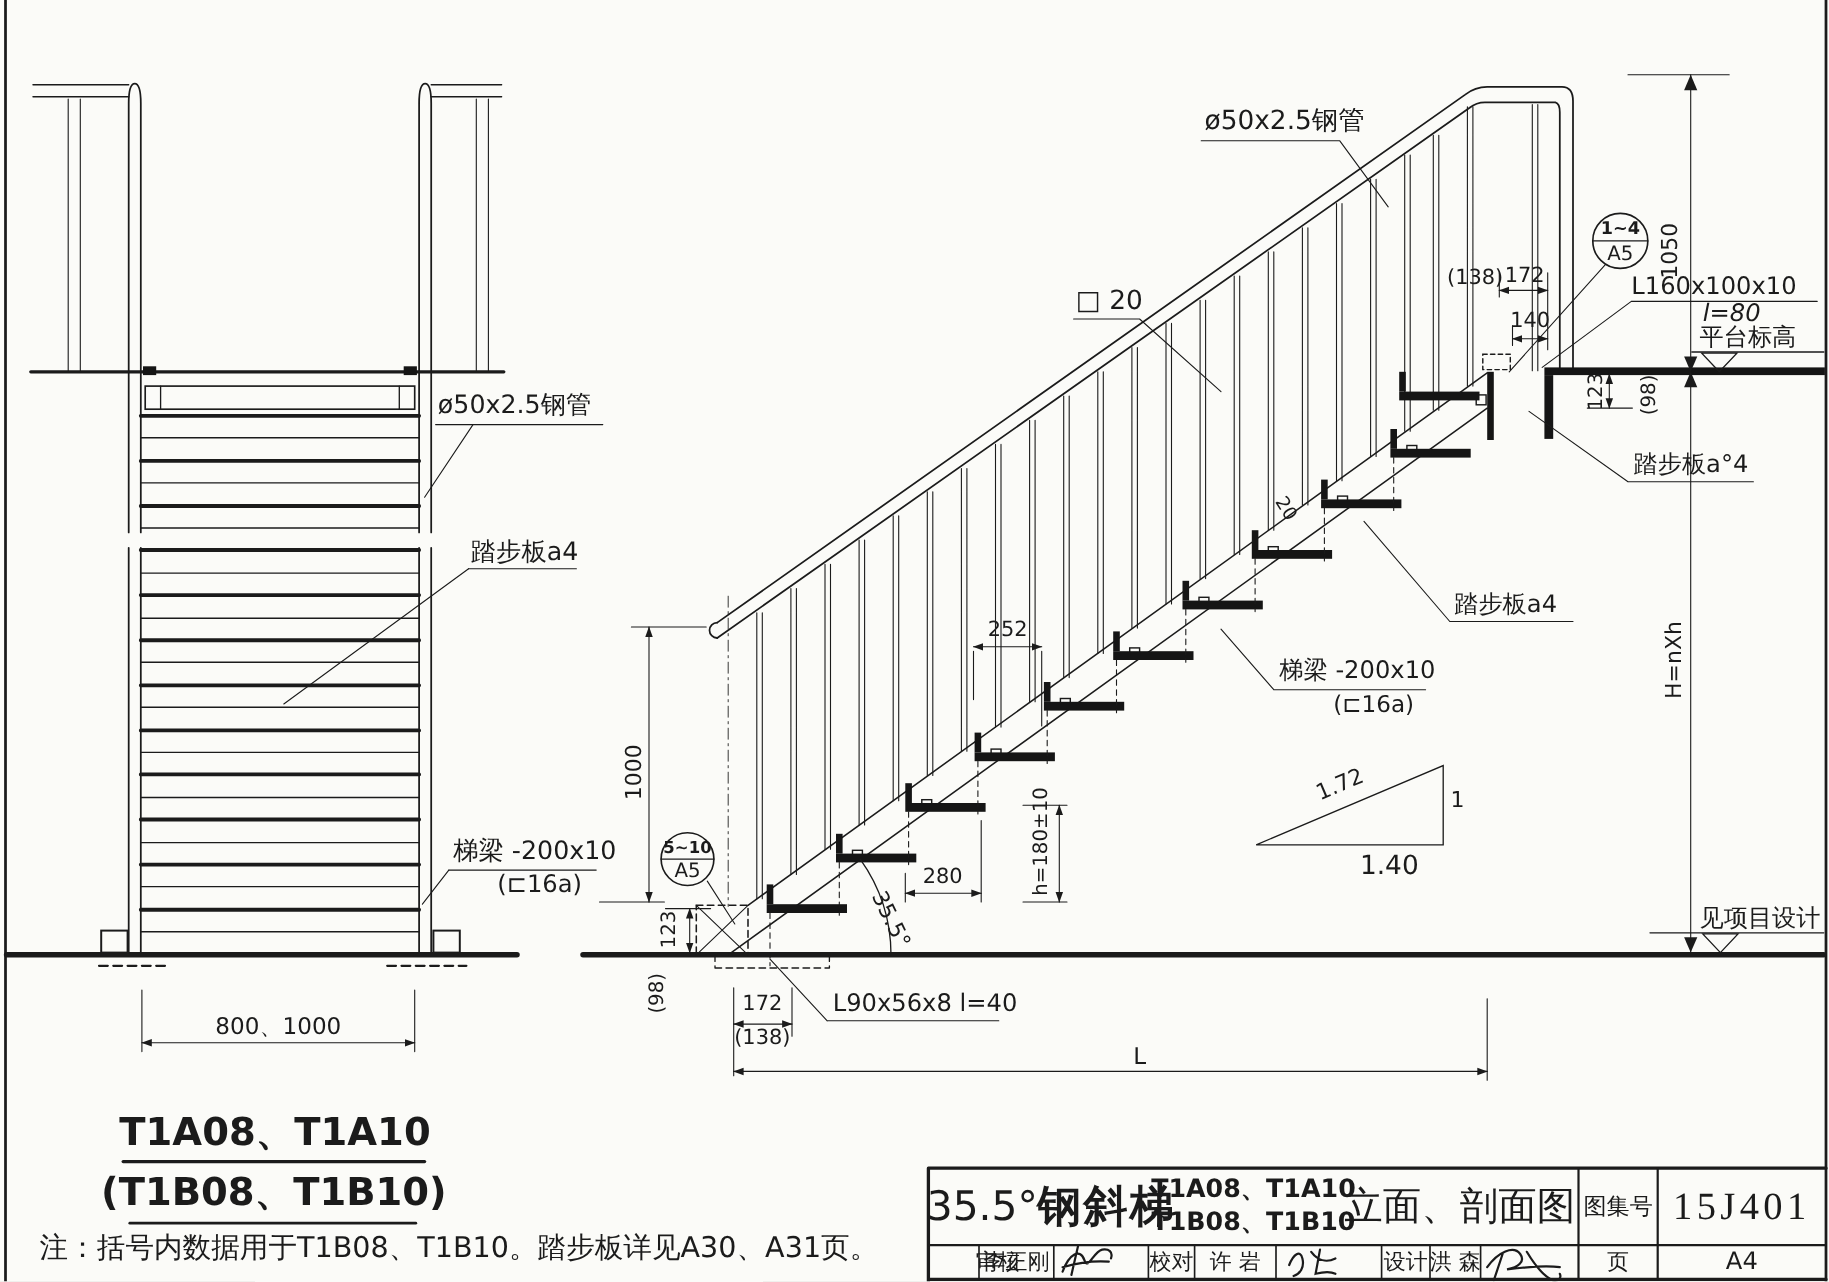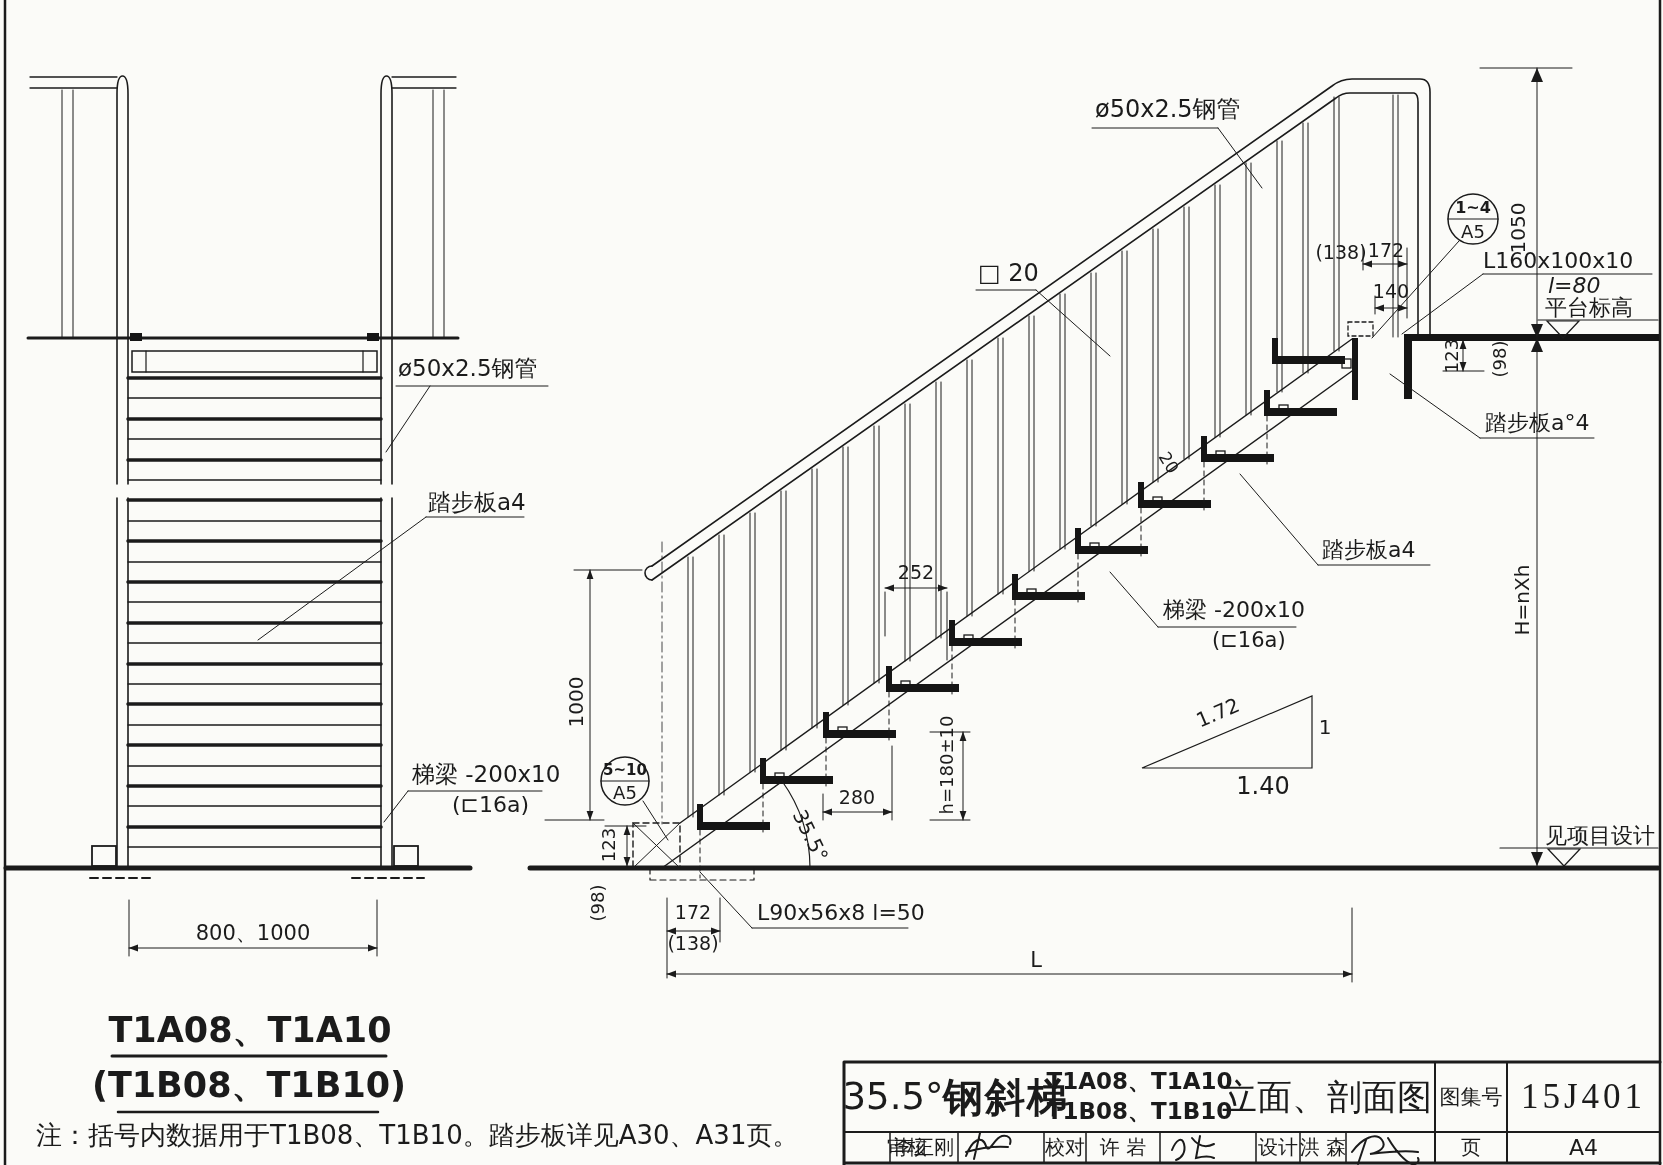--- a/index.html
+++ b/index.html
@@ -212,21 +212,21 @@
   <div class="t c" style="left:857px;top:798px;font-size:19px">280</div>
   <div class="t v" style="left:947px;top:765px;font-size:18px">h=180±10</div>
   <div class="t v" style="left:576px;top:702px;font-size:20px">1000</div>
   <div class="t c" style="left:810px;top:836px;font-size:20px;transform:translate(-50%,-50%) rotate(64deg)">35.5°</div>
   <div class="t c" style="left:625px;top:771px;font-size:15px;font-weight:600">5~10</div>
   <div class="t c" style="left:625px;top:793px;font-size:18px">A5</div>
   <div class="t v" style="left:609px;top:845px;font-size:18px">123</div>
   <div class="t v" style="left:598px;top:903px;font-size:18px">(98)</div>
   <div class="t c" style="left:693px;top:913px;font-size:19px">172</div>
   <div class="t c" style="left:693px;top:944px;font-size:19px">(138)</div>
-  <div class="t" style="left:757px;top:901px;font-size:22px">L90x56x8  l=50</div>
+  <div class="t" style="left:757px;top:901px;font-size:22px">L90x56x8  l=40</div>
   <div class="t c" style="left:1036px;top:960px;font-size:21px">L</div>
   <div class="t" style="left:1545px;top:824px;font-size:22px">见项目设计</div>
 
   <div class="tb" style="left:848px;top:1062px;width:90px;height:70px">
     <span class="t" style="position:static;font-size:37px">35.5°</span>
     </div>
   <div class="tb" style="left:946px;top:1062px;width:120px;height:70px">
     <span class="t" style="position:static;font-size:40px;font-weight:600;letter-spacing:2px">钢斜梯</span>
     </div>
   <div class="tb" style="left:1062px;top:1066px;width:155px;height:30px">

